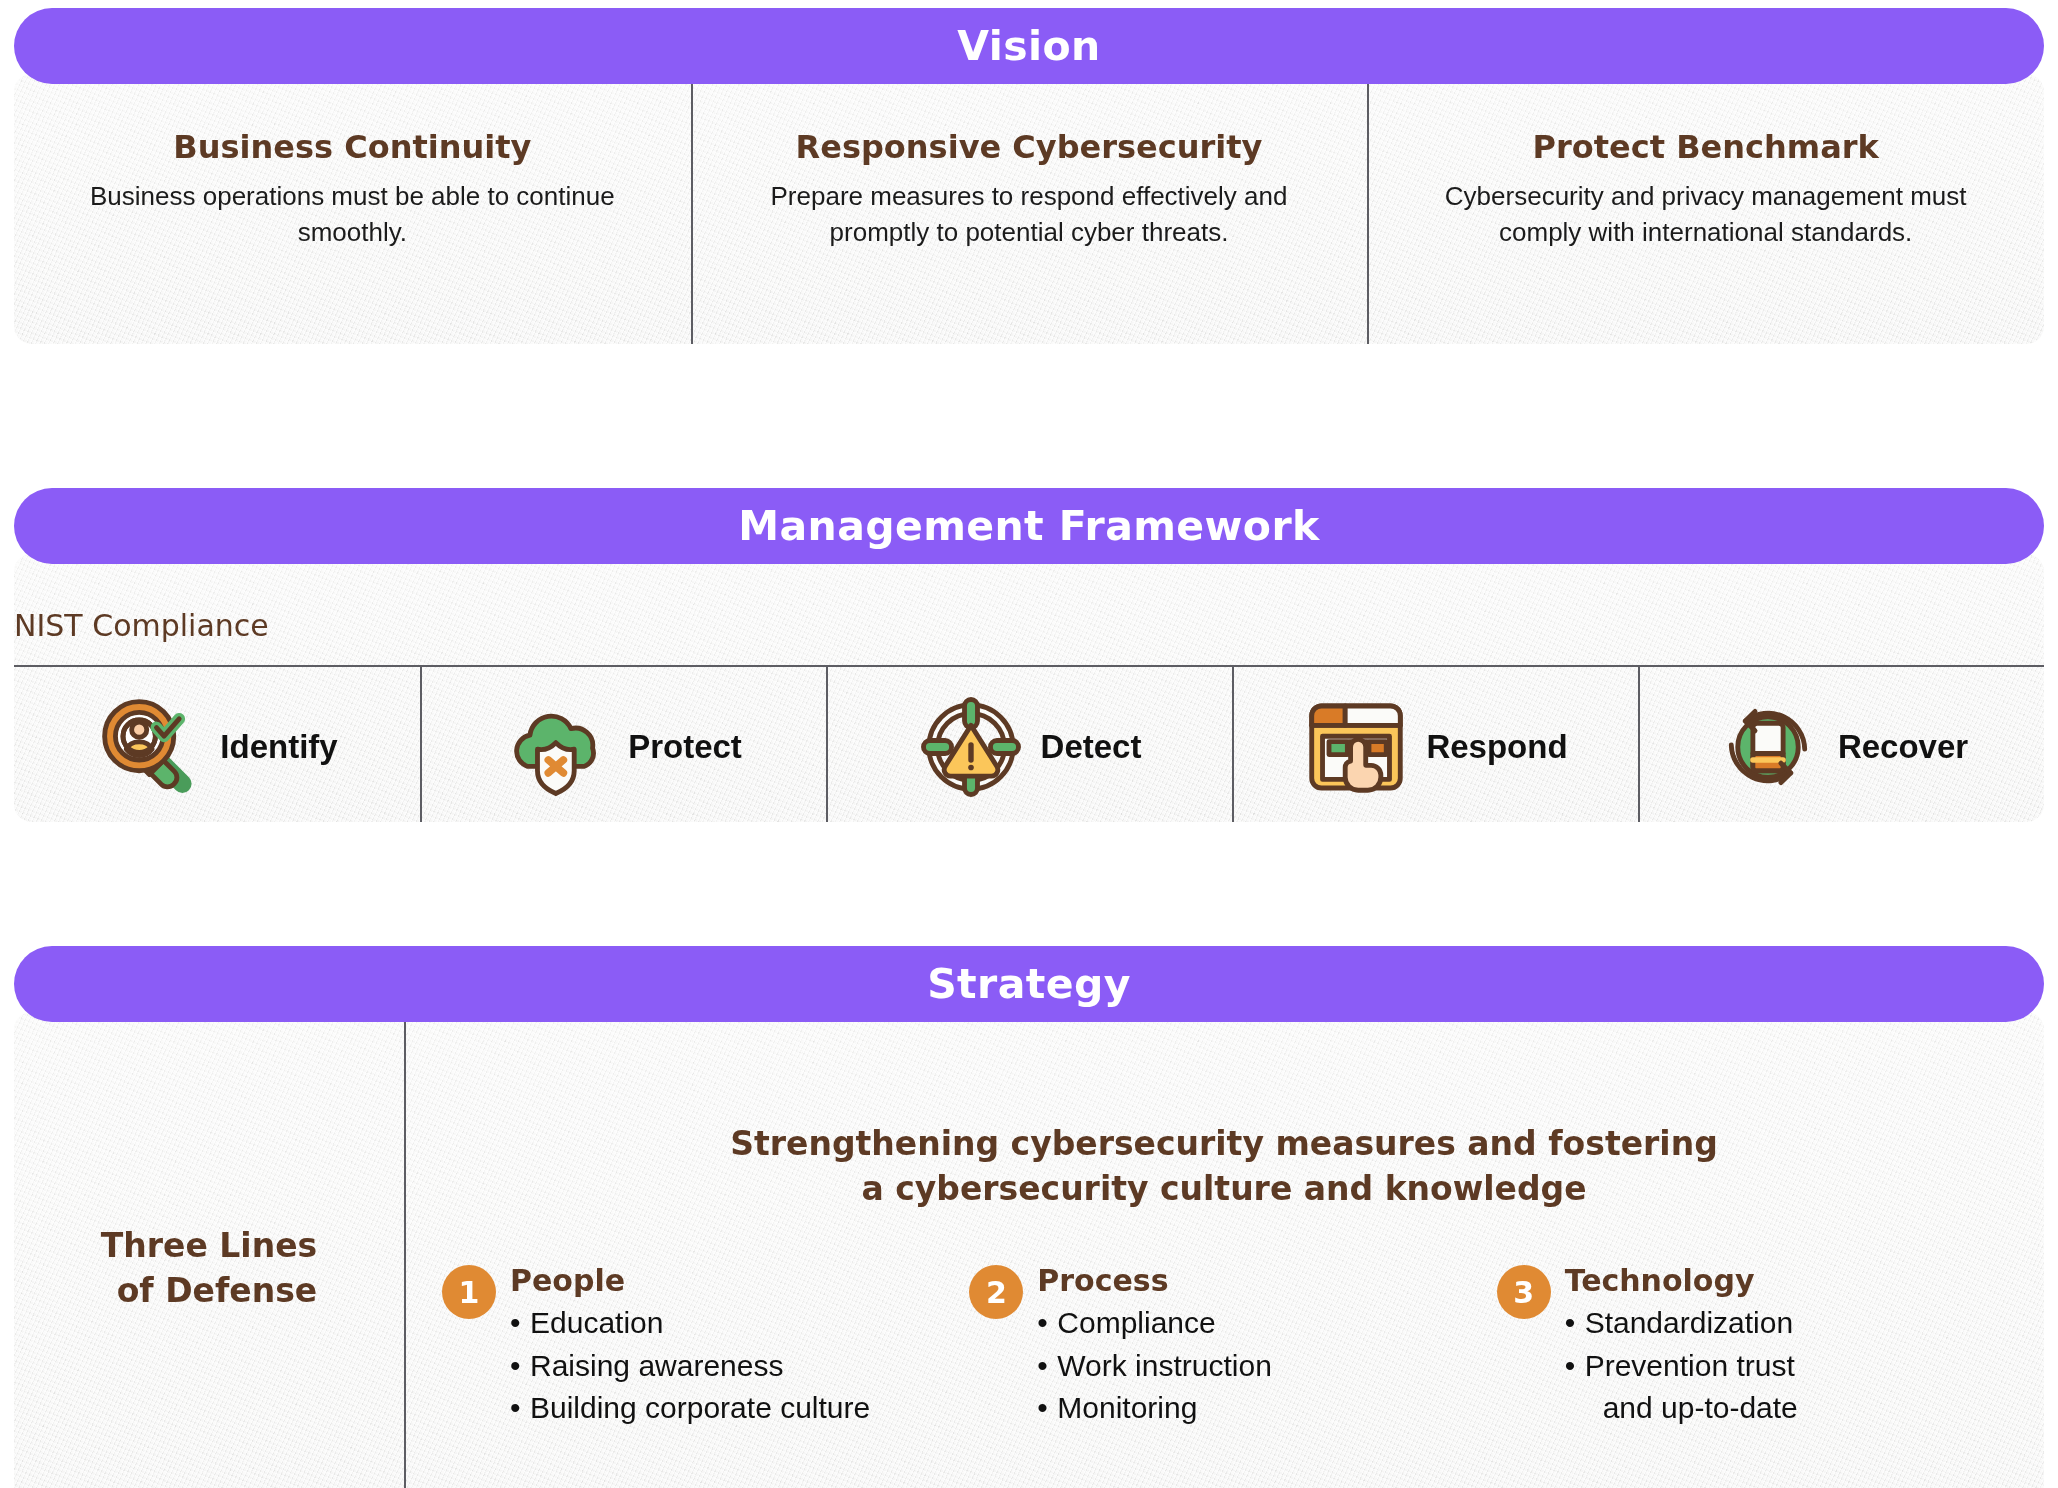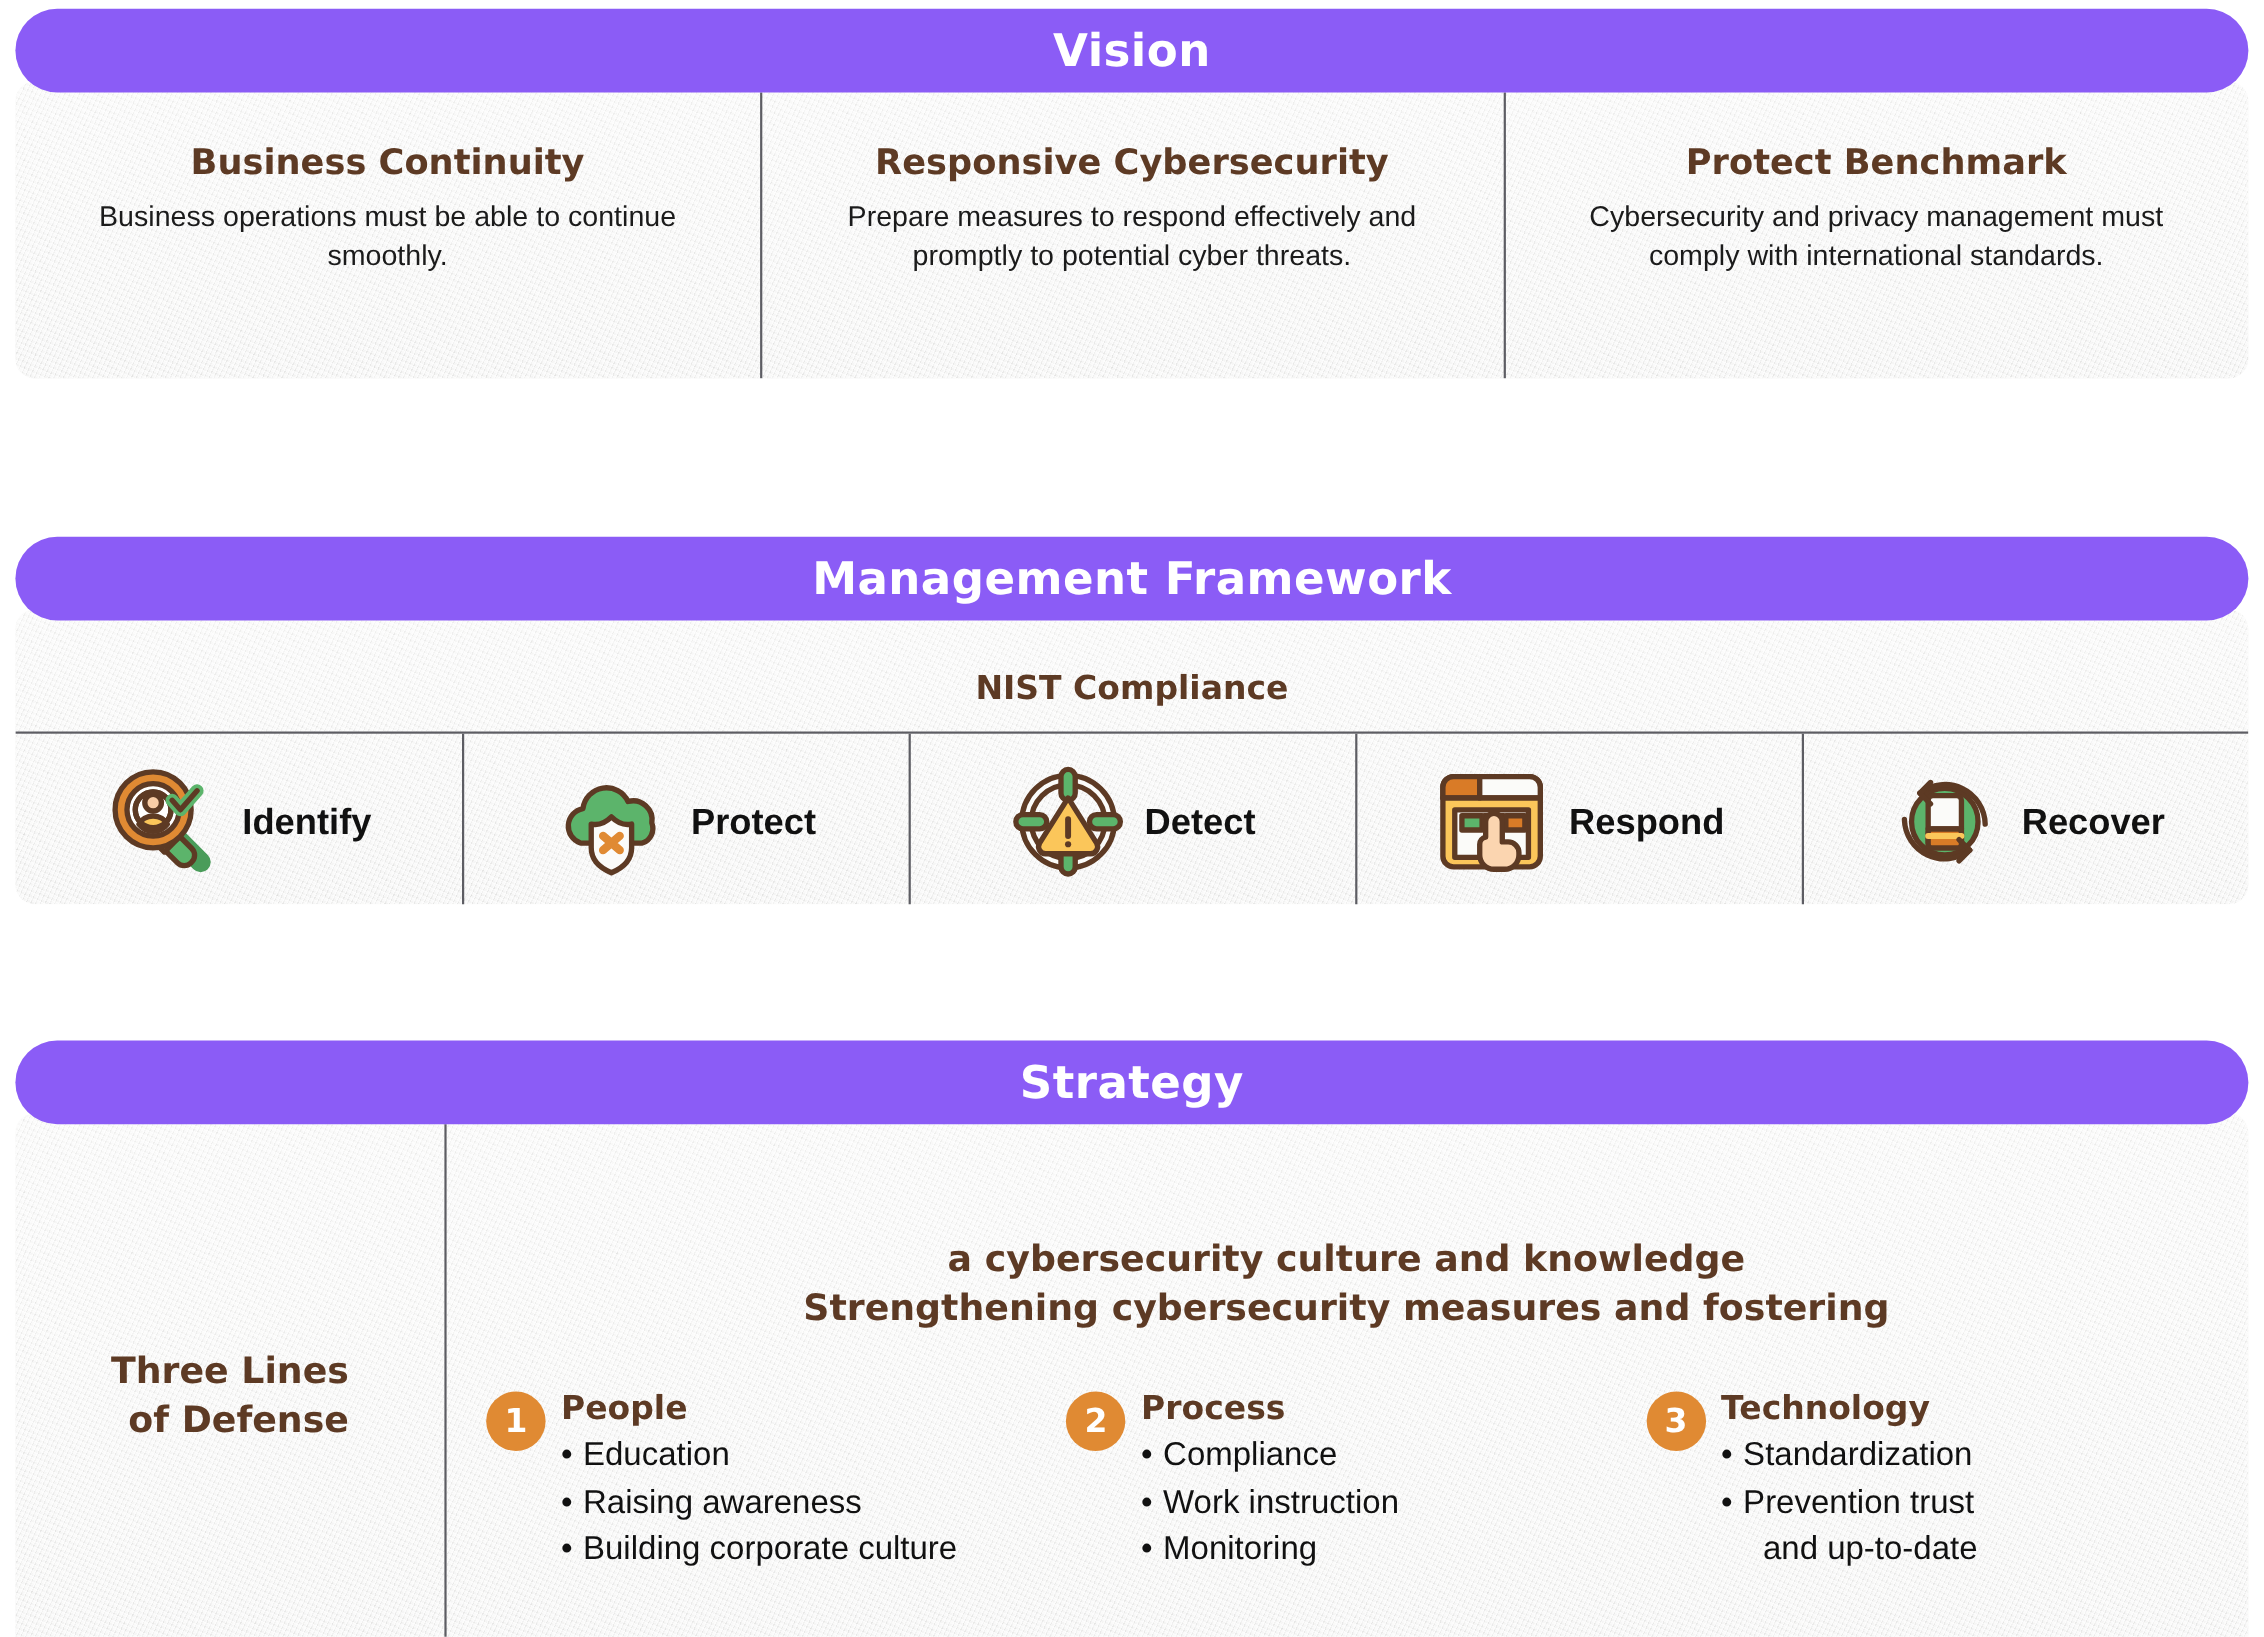--- a/index.html
+++ b/index.html
@@ -89,24 +89,24 @@
     color: #1b1b1b;
     font-size: 26px;
     line-height: 1.38;
     font-family: "Liberation Sans", sans-serif;
   }
 
   
   #framework { top: 488px; }
   #framework .panel { height: 258px; margin-top: -10px; padding-top: 10px; }
   .nist-sub {
-    text-align: center;
+    text-align: left;
     color: #5d3a24;
     font-size: 30px;
-    font-weight: bold;
+    font-weight: normal;
     padding: 44px 0 22px 0;
   }
   .hrule { height: 2px; background: #5d5d63; width: 100%; }
   .nist-row { display: flex; height: 160px; font-weight: bold; }
   .nist-cell {
     flex: 1 1 0;
     position: relative;
     display: flex; align-items: center; justify-content: center;
     gap: 16px;
   }
@@ -323,22 +323,22 @@
 
       <div class="tlod">
         <div class="tlod-text">
           <span>Three Lines</span><br>
           <span>of Defense</span>
         </div>
       </div>
 
       <div class="strat-right">
         <div class="strat-head">
+          <div>Strengthening cybersecurity measures and fostering</div>
           <div>a cybersecurity culture and knowledge</div>
-          <div>Strengthening cybersecurity measures and fostering</div>
         </div>
 
         <div class="pillars">
 
           <div class="pillar">
             <div class="pnum">1</div>
             <div>
               <div class="ptitle">People</div>
               <ul class="plist">
                 <li>Education</li>

